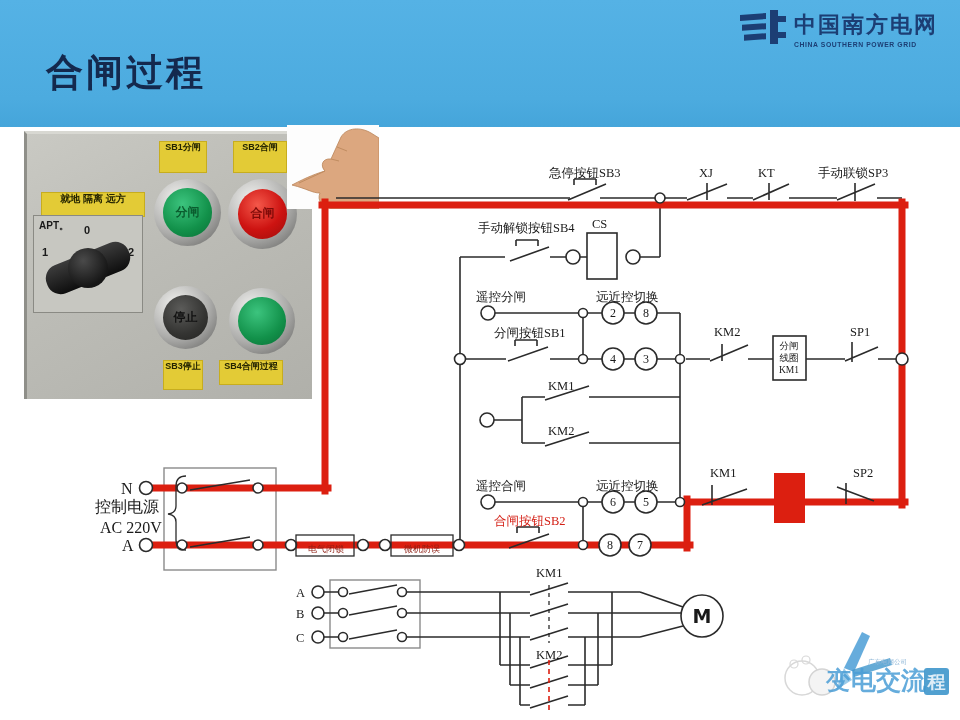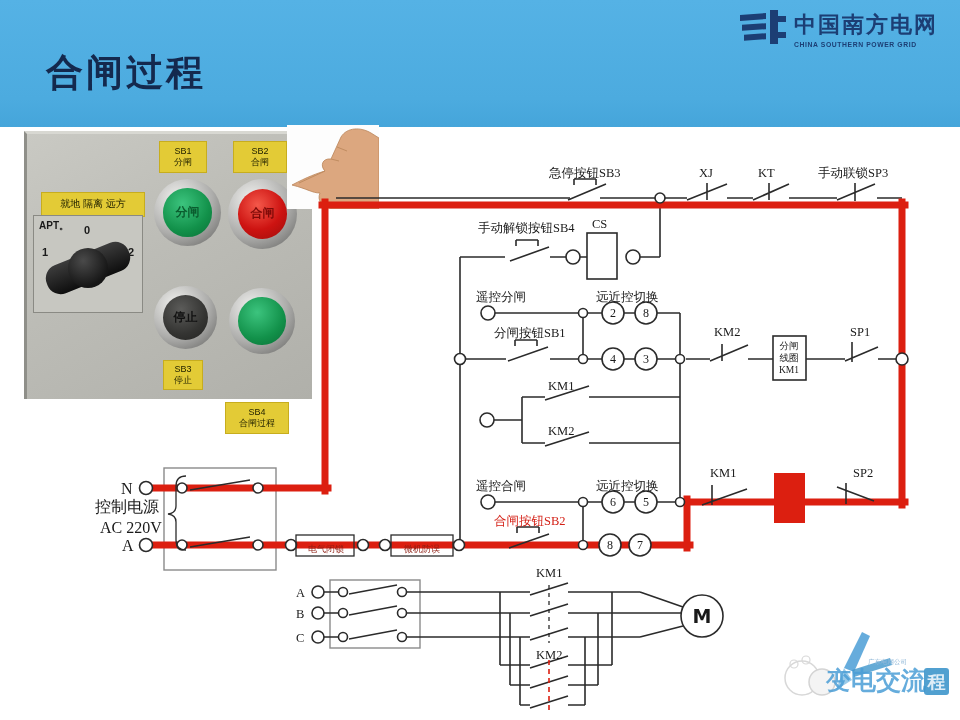--- a/index.html
+++ b/index.html
@@ -19,22 +19,22 @@
   .li4{left:30px;top:0;width:8px;height:34px;}
   .li5{left:38px;top:6px;width:8px;height:6px;}
   .li6{left:38px;top:22px;width:8px;height:6px;}
   .logo-text .cn{font-size:22px;font-weight:bold;color:#1c3e74;letter-spacing:2px;}
   .logo-text .en{font-size:6.8px;font-weight:bold;color:#1c3e74;letter-spacing:0.6px;margin-top:1px;}
   
   .photo{position:absolute;left:24px;top:131px;width:288px;height:268px;
          background:linear-gradient(150deg,#c9c9c3 0%,#bcbcb6 45%,#b0b0aa 100%);
          border-left:3px solid #8f8f89;border-top:3px solid #d8d8d2;box-sizing:border-box;}
   .ylabel{position:absolute;background:#e3cb36;color:#242400;text-align:center;
-          display:flex;flex-direction:column;justify-content:center;line-height:1.25;
-          font-size:9px;font-weight:normal;border:1px solid #c7ad1e;box-sizing:border-box;}
+          display:flex;flex-direction:row;justify-content:center;line-height:1.25;
+          font-size:9px;font-weight:bold;border:1px solid #c7ad1e;box-sizing:border-box;}
   .pbtn{position:absolute;border-radius:50%;
         background:radial-gradient(circle at 35% 30%,#f2f2f0,#adadab 55%,#787876 85%);
         display:flex;align-items:center;justify-content:center;}
   .pbtn .face{width:72%;height:72%;border-radius:50%;display:flex;align-items:center;justify-content:center;
               font-size:12px;font-weight:bold;}
   .face.green{background:radial-gradient(circle at 40% 32%,#3cc47e,#12914a 60%,#0a6e36);color:#0a5c2e;}
   .face.red{background:radial-gradient(circle at 40% 32%,#f4584a,#cd1311 55%,#9c0d0b);color:#7e0a08;}
   .face.dark{background:radial-gradient(circle at 40% 32%,#5c5c5a,#343432 60%,#222220);color:#111;}
   .rotary{position:absolute;left:6px;top:81px;width:110px;height:98px;background:#c7c7c1;
           border:1px solid #8a8a84;box-sizing:border-box;}
@@ -122,21 +122,21 @@
     <div class="face dark">停止</div>
   </div>
   <div class="pbtn" style="left:202px;top:154px;width:66px;height:66px;">
     <div class="face green"></div>
   </div>
 
   <div class="ylabel" style="left:136px;top:226px;width:40px;height:30px;">
     <span>SB3</span>
     <span>停止</span>
   </div>
-  <div class="ylabel" style="left:198px;top:226px;width:64px;height:32px;margin-top:42px;">
+  <div class="ylabel" style="left:192px;top:226px;width:64px;height:25px;">
     <span>SB4</span>
     <span>合闸过程</span>
   </div>
 </div>
 
 <div class="hand">
   <svg width="92" height="84" viewBox="0 0 92 84">
     <path d="M5,60 C20,52 31,48 38,46 C33,41 35,33 44,34 L54,12 C60,2 74,2 84,8 L92,13 L92,84 L46,84
              C34,82 30,75 33,68 C25,68 21,64 5,60 Z" fill="#dca77f" stroke="#ba8458" stroke-width="0.8"></path>
     <path d="M38,46 L12,58" stroke="#c08c60" stroke-width="1" fill="none"></path>

